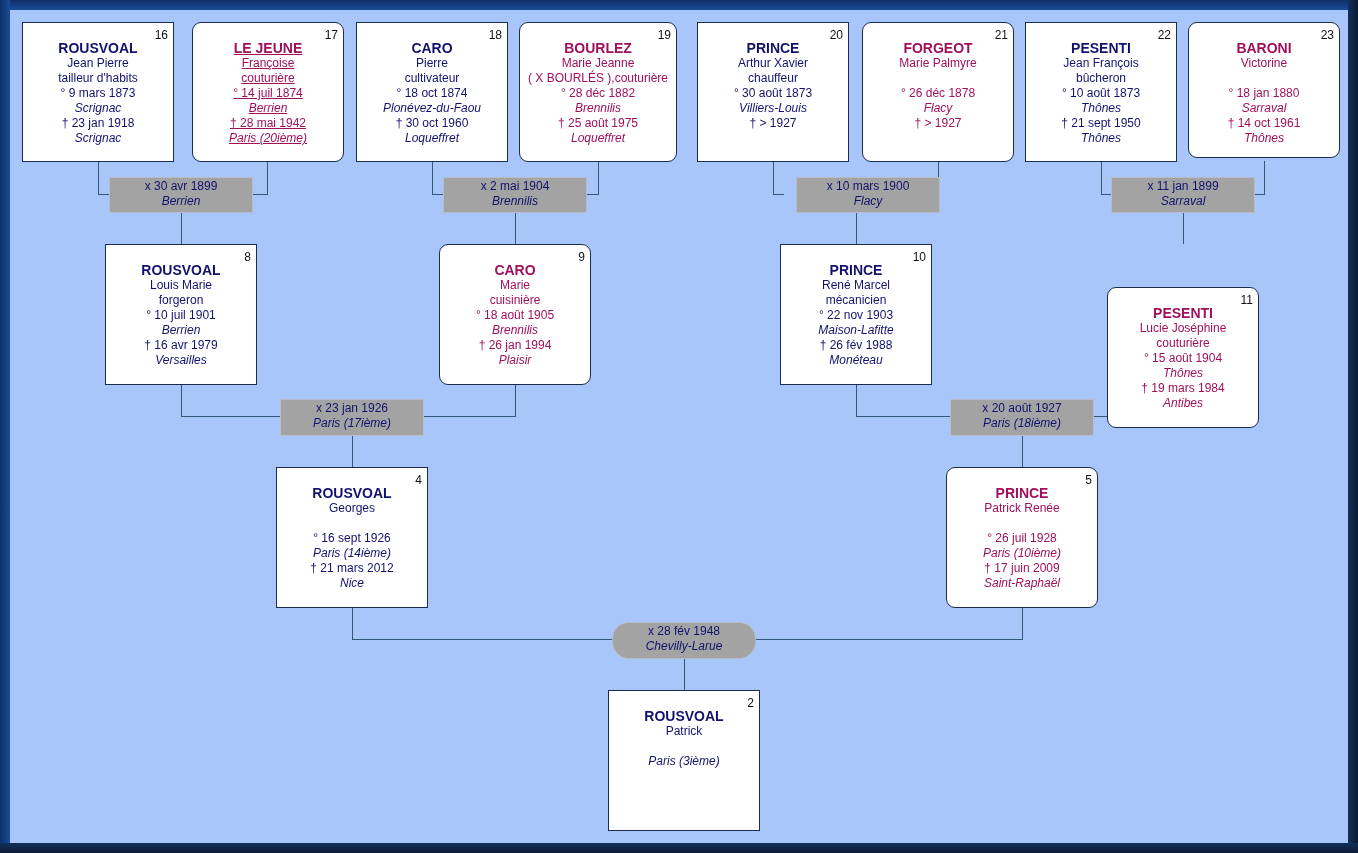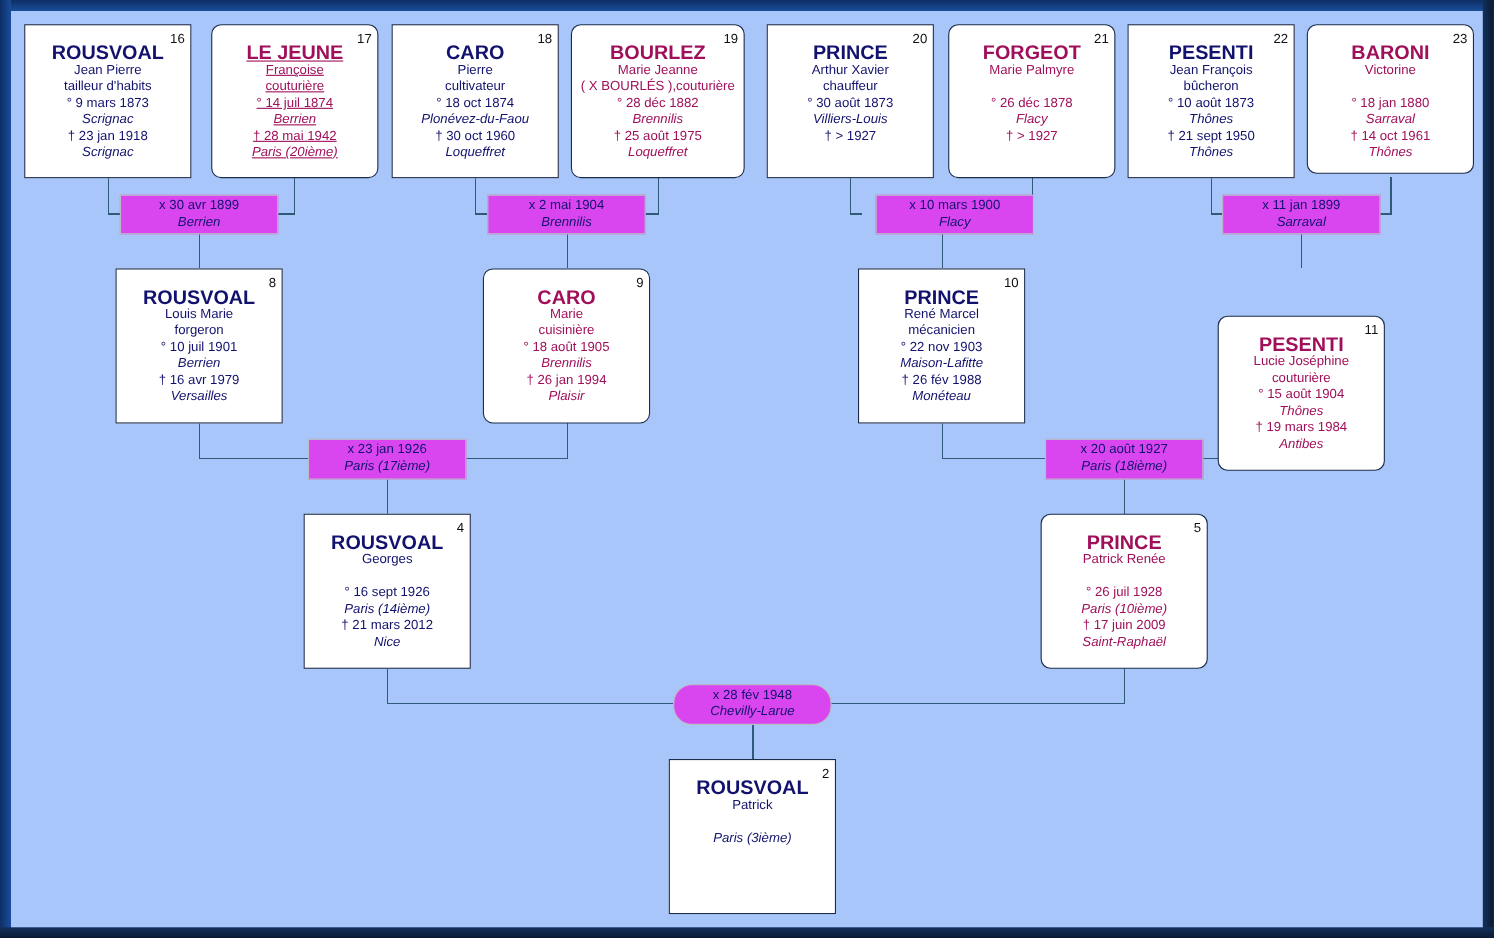--- a/index.html
+++ b/index.html
@@ -14,25 +14,25 @@
   #frame-bottom { position:absolute; left:0; bottom:0; width:1358px; height:10px; background:linear-gradient(to bottom,#12305a,#0a1a33); }
   #canvas { position:absolute; left:10px; top:10px; width:1338px; height:833px; background:#a8c6fa; }
   svg#lines { position:absolute; left:0; top:0; width:1358px; height:853px; }
   .person {
     position:absolute; background:#fff; border:1px solid #1c2c4c; box-sizing:border-box;
     text-align:center; font-size:12px; line-height:15px; padding-top:18px;
   }
   .person.f { border-radius:9px; color:#a0105a; }
   .person.m { color:#12126e; }
   .person .num { position:absolute; right:5px; top:5px; font-size:12px; color:#111; line-height:14px; }
-  .person .surname { font-weight:bold; font-size:18px; }
+  .person .surname { font-weight:bold; font-size:14px; }
   .person .it { font-style:italic; }
   .person .line { min-height:15px; }
   .marriage {
-    position:absolute; background:#d946ef; border:1px solid #b8bcc6; box-sizing:border-box;
+    position:absolute; background:#a3a3a3; border:1px solid #b8bcc6; box-sizing:border-box;
     text-align:center; font-size:12px; line-height:15px; color:#12126e; padding-top:1px;
   }
   .marriage .it { font-style:italic; }
 </style>
 </head>
 <body>
 
 <div id="frame">
   <div id="frame-top"></div>
   <div id="frame-left"></div>

